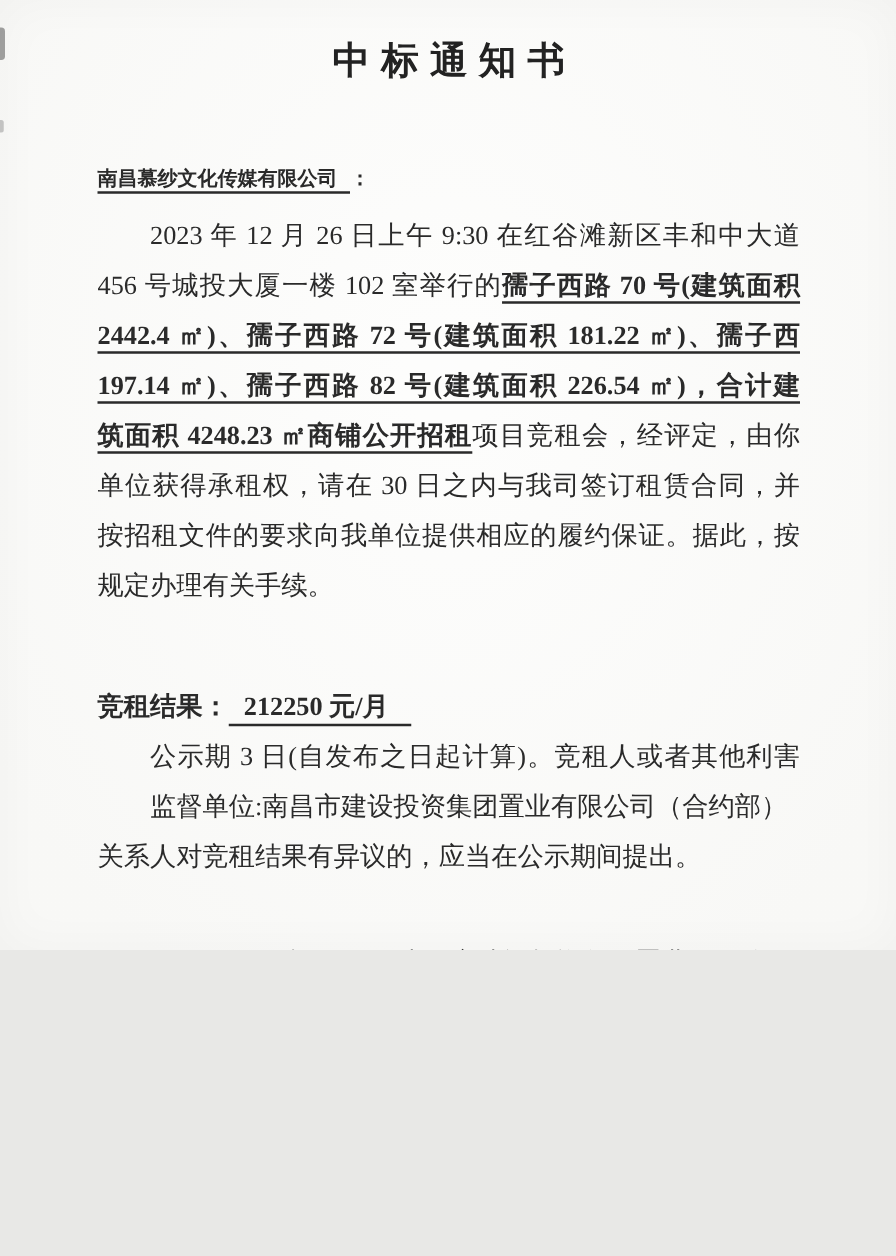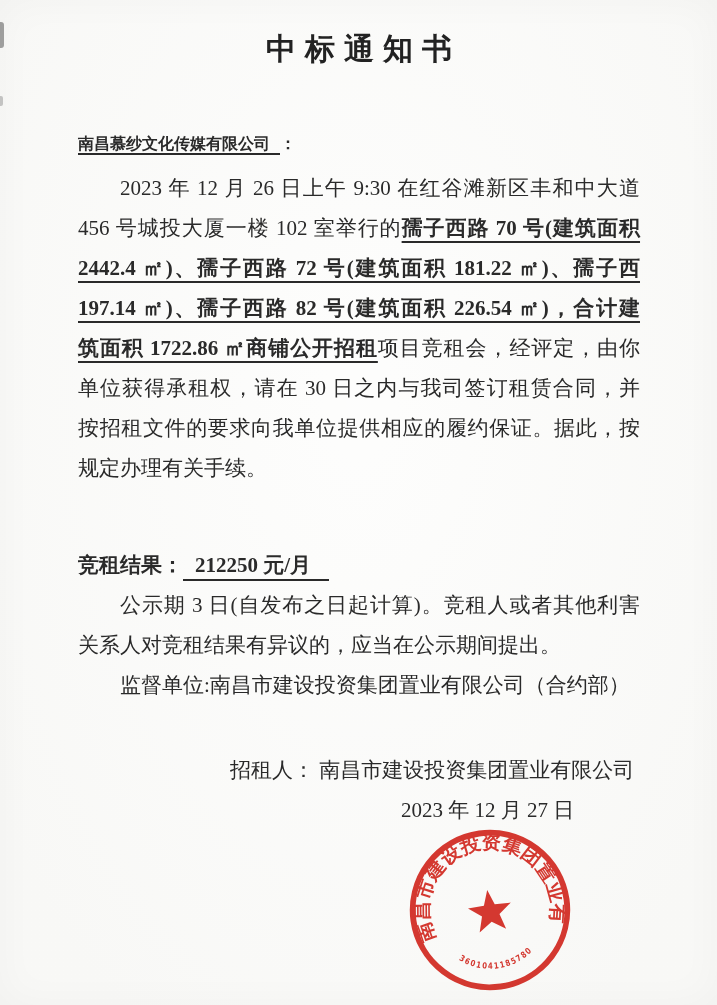--- a/index.html
+++ b/index.html
@@ -1,19 +1,19 @@
 <!DOCTYPE html>
 <html><head>
 <meta charset="utf-8">
 <style>
   html,body { margin:0; padding:0; background:#e8e8e6; }
   .page {
     position: relative;
     width: 717px;
-    height: 1005px;
+    height: 760px;
     margin: 0 auto;
     background: #fbfbf9;
     background-image: radial-gradient(ellipse at 50% 40%, rgba(255,255,255,0.6) 0%, rgba(0,0,0,0.012) 85%);
     box-shadow: inset 0 0 40px rgba(0,0,0,0.03);
     overflow: hidden;
     font-family: "Liberation Serif", "DejaVu Serif", serif;
     color: #2a2a2a;
   }
   .content {
     position: absolute;
@@ -116,34 +116,34 @@
 
     <div class="addressee">
       <span class="name">南昌慕纱文化传媒有限公司</span><span>：</span>
     </div>
 
     <div class="doc-body para">
         <div class="doc-line j ind"><span class="seg">2023 年 12 月 26 日上午 9:30 在红谷滩新区丰和中大道</span></div>
         <div class="doc-line j"><span class="seg">456 号城投大厦一楼 102 室举行的</span><span class="seg b u">孺子西路 70 号(建筑面积</span></div>
         <div class="doc-line j"><span class="seg b u">2442.4 ㎡)、孺子西路 72 号(建筑面积 181.22 ㎡)、孺子西</span></div>
         <div class="doc-line j"><span class="seg b u">197.14 ㎡)、孺子西路 82 号(建筑面积 226.54 ㎡)，合计建</span></div>
-        <div class="doc-line j"><span class="seg b u">筑面积 1722.86 ㎡商铺公开招租</span><span class="seg">项目竞租会，经评定，由你</span></div>
+        <div class="doc-line j"><span class="seg b u">筑面积 4248.23 ㎡商铺公开招租</span><span class="seg">项目竞租会，经评定，由你</span></div>
         <div class="doc-line j"><span class="seg">单位获得承租权，请在 30 日之内与我司签订租赁合同，并</span></div>
         <div class="doc-line j"><span class="seg">按招租文件的要求向我单位提供相应的履约保证。据此，按</span></div>
         <div class="doc-line"><span class="seg">规定办理有关手续。</span></div>
       </div>
 
     <div class="result-line">
       <span>竞租结果：</span><span class="value">212250 元/月</span>
     </div>
 
     <div class="notice para">
         <div class="doc-line j ind"><span class="seg">公示期 3 日(自发布之日起计算)。竞租人或者其他利害</span></div>
+        <div class="doc-line ind"><span class="seg">监督单位:南昌市建设投资集团置业有限公司（合约部）</span></div>
         <div class="doc-line"><span class="seg">关系人对竞租结果有异议的，应当在公示期间提出。</span></div>
-        <div class="doc-line ind"><span class="seg">监督单位:南昌市建设投资集团置业有限公司（合约部）</span></div>
       </div>
 
     <div class="footer-lessor">招租人： 南昌市建设投资集团置业有限公司</div>
     <div class="footer-date">2023 年 12 月 27 日</div>
   </div>
 
   <div class="seal-wrap">
     <svg viewBox="0 0 200 200">
       <g transform="rotate(-8 100 100)">
         <circle cx="100" cy="100" r="92" fill="none" stroke="#d6281f" stroke-width="7"></circle>

